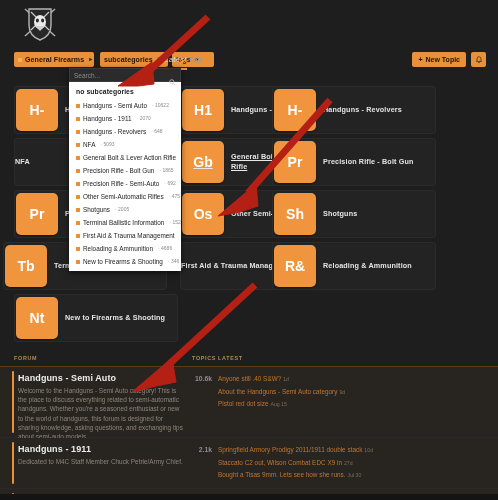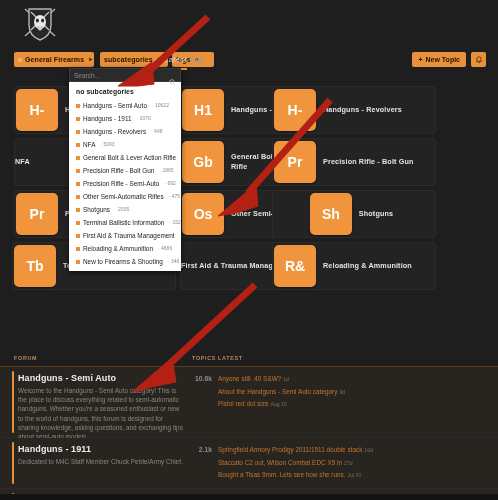--- a/index.html
+++ b/index.html
@@ -364,48 +364,52 @@
         <div class="tile">H-</div>
         <div class="nm">Handguns - Semi Auto</div>
       </div>
       <div class="cat" style="left: 14px; top: 52px;">
         <div class="nm">NFA</div>
       </div>
       <div class="cat" style="left: 14px; top: 104px;">
         <div class="tile">Pr</div>
         <div class="nm">Precision Rifle - Semi-Auto</div>
       </div>
-      <div class="cat" style="left: 12px; top: 156px;">
+      <div class="cat" style="left: 3px; top: 156px;">
         <div class="tile">Tb</div>
         <div class="nm">Terminal Ballistic Information</div>
+      </div>
+      <div class="cat" style="left: 14px; top: 208px;">
+        <div class="tile">Nt</div>
+        <div class="nm">New to Firearms &amp; Shooting</div>
       </div>
       <div class="cat" style="left: 180px; top: 0px; align-items: center;">
         <div class="tile">H1</div>
         <div class="nm">Handguns - 1911</div>
       </div>
-      <div class="cat" style="left: 180px; top: 52px;">
+      <div class="cat" style="left: 180px; top: 52px; text-decoration: underline;">
         <div class="tile">Gb</div>
         <div class="nm">General Bolt &amp; Lever Action Rifle</div>
       </div>
       <div class="cat" style="left: 180px; top: 104px;">
         <div class="tile">Os</div>
         <div class="nm">Other Semi-Automatic Rifles</div>
       </div>
       <div class="cat" style="left: 180px; top: 156px;">
         <div class="nm">First Aid &amp; Trauma Management</div>
       </div>
       <div class="cat" style="left: 272px; top: 0px;">
         <div class="tile">H-</div>
         <div class="nm">Handguns - Revolvers</div>
       </div>
       <div class="cat" style="left: 272px; top: 52px;">
         <div class="tile">Pr</div>
         <div class="nm">Precision Rifle - Bolt Gun</div>
       </div>
-      <div class="cat" style="left: 272px; top: 104px; justify-content: center;">
+      <div class="cat" style="left: 272px; top: 104px;">
         <div class="tile">Sh</div>
         <div class="nm">Shotguns</div>
       </div>
       <div class="cat" style="left: 272px; top: 156px;">
         <div class="tile">R&amp;</div>
         <div class="nm">Reloading &amp; Ammunition</div>
       </div>
     </div>
 
   <div class="dropdown">

